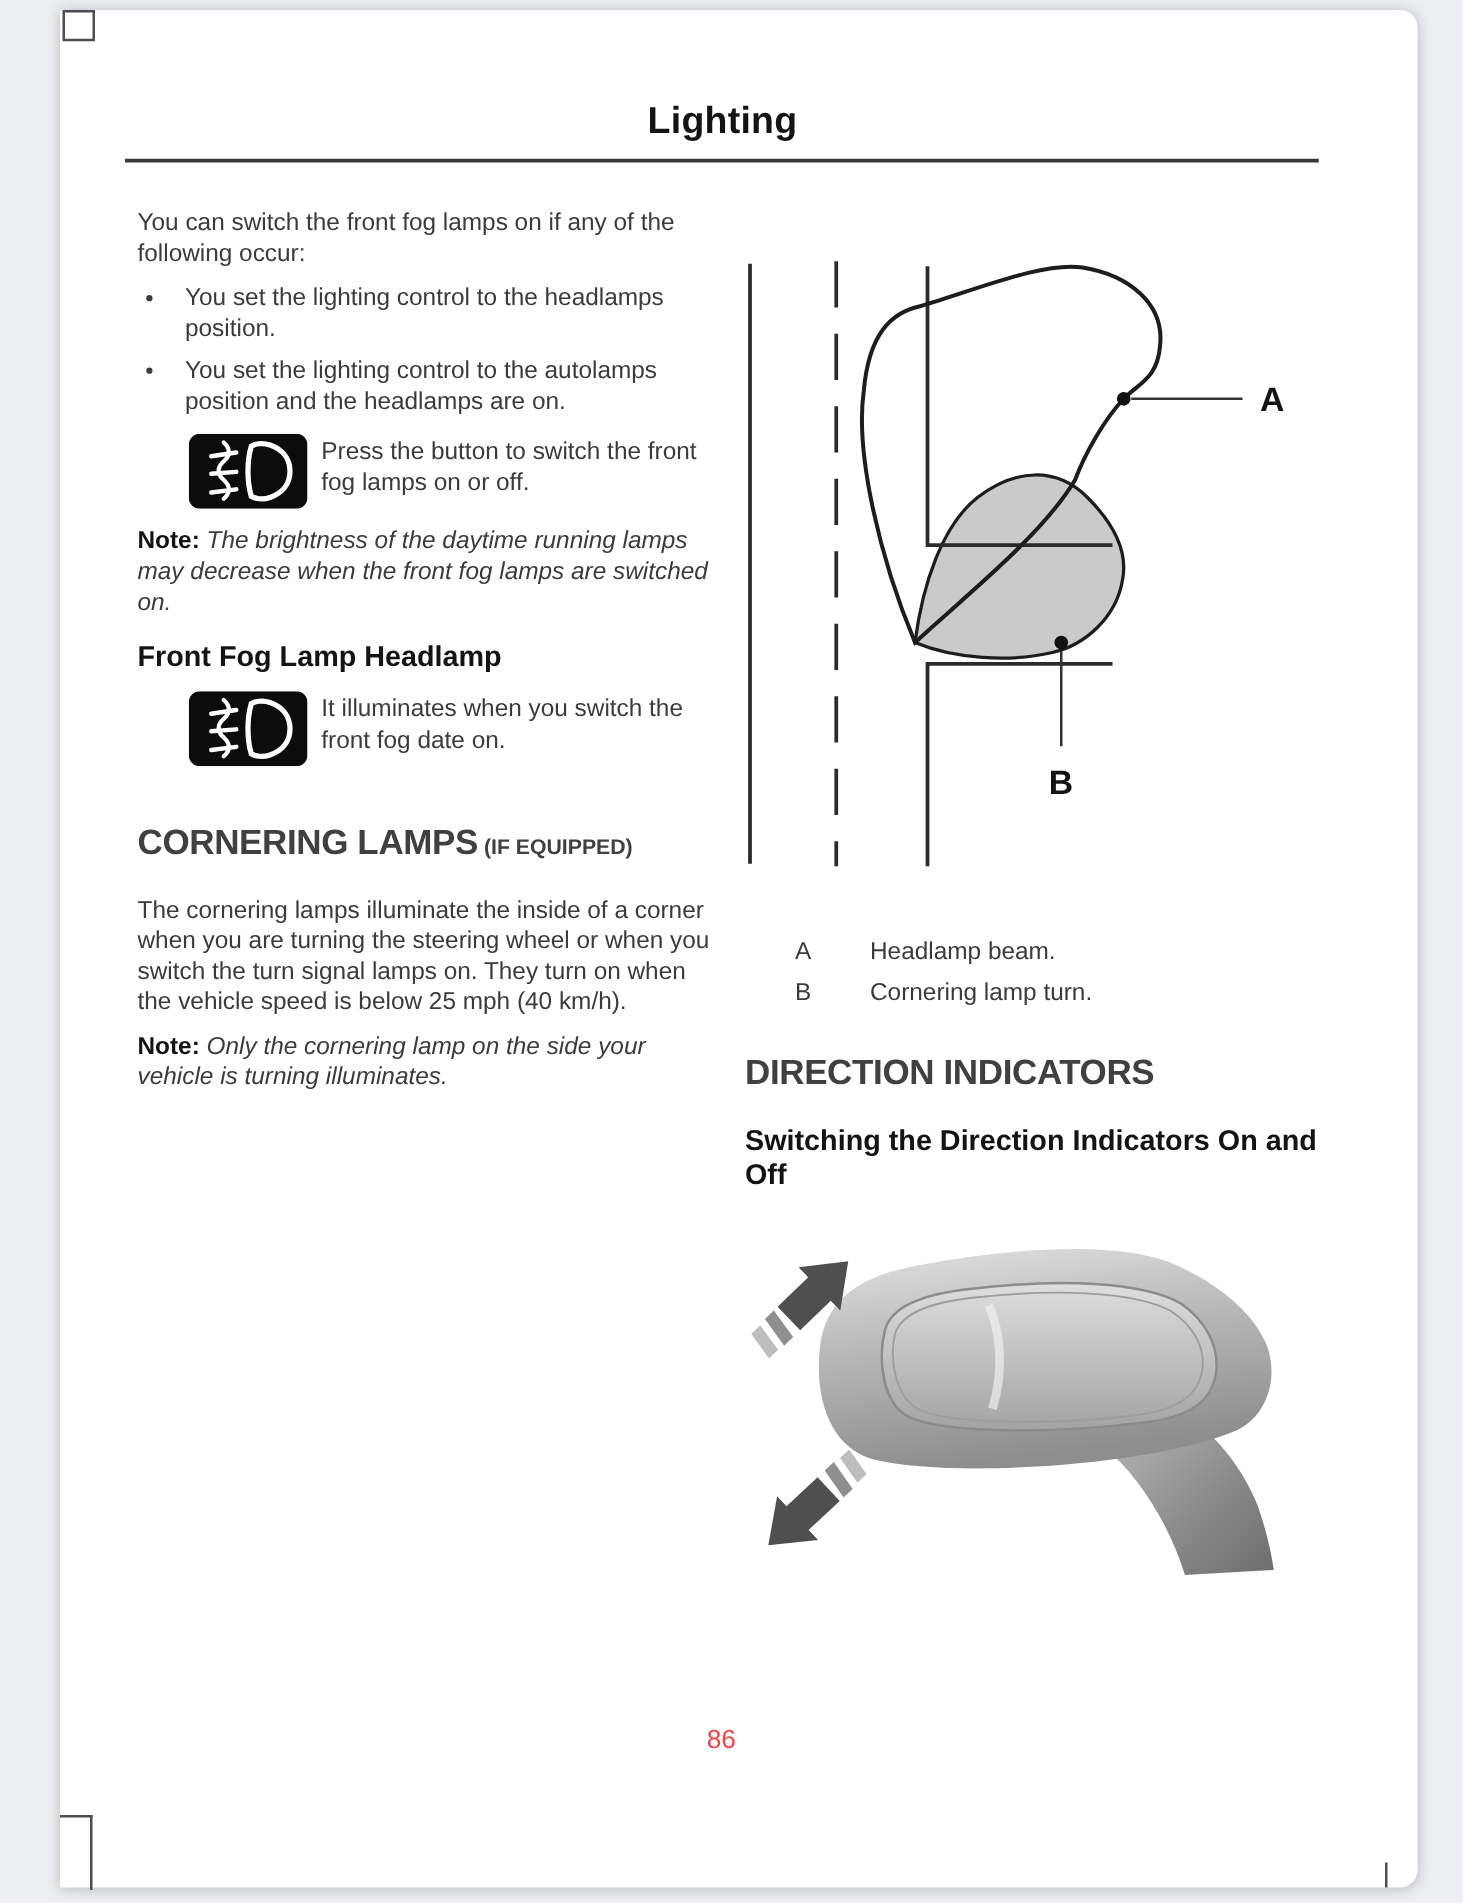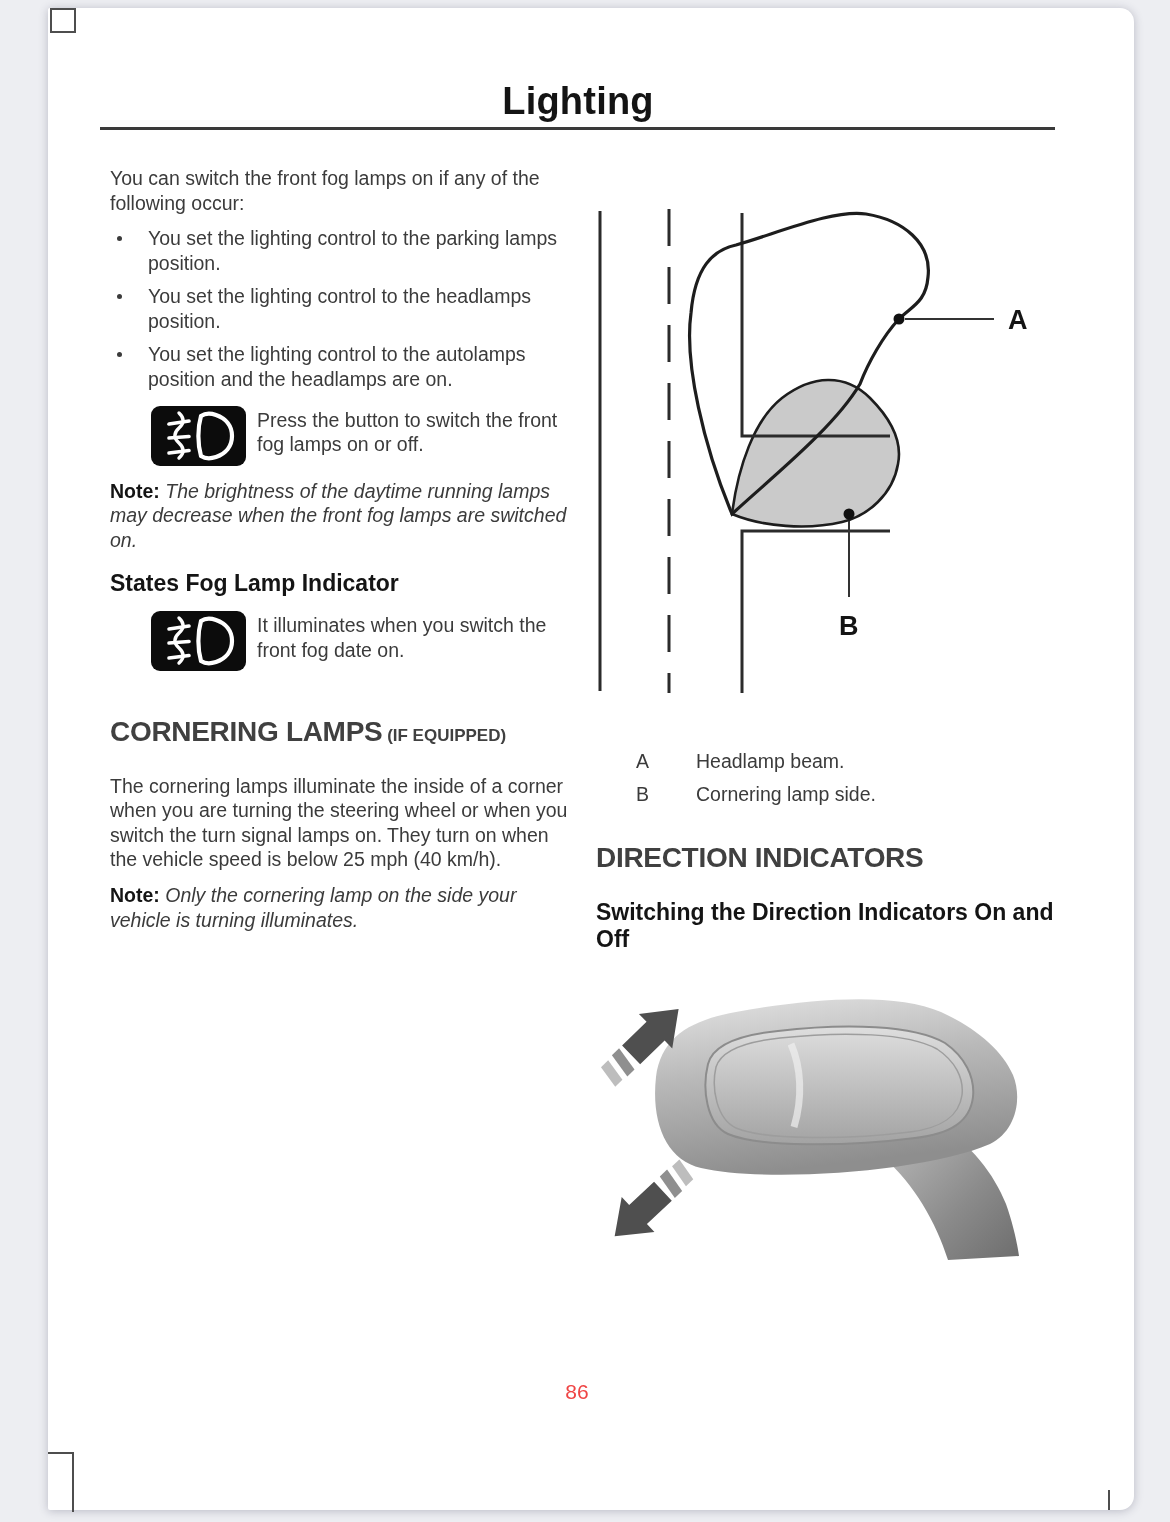--- a/index.html
+++ b/index.html
@@ -14,21 +14,21 @@
     background:#ffffff;border-radius:2px 14px 14px 2px;
     box-shadow:0 1px 10px rgba(50,50,80,.28);
   }
   
   .mark-tl{position:absolute;left:2px;top:0;width:22px;height:21px;border:2px solid #4e4e4e;background:#fff;}
   .mark-bl{position:absolute;left:0;top:1444px;width:24px;height:58px;border-top:2px solid #4e4e4e;border-right:2px solid #4e4e4e;}
   .mark-br{position:absolute;left:1060px;top:1482px;width:2px;height:20px;background:#4e4e4e;}
 
   .title{
     position:absolute;left:0;top:72px;width:1060px;text-align:center;
-    font-size:38px;font-weight:bold;color:#141414;letter-spacing:.2px;
+    font-size:30px;font-weight:bold;color:#141414;letter-spacing:.2px;
   }
   .title-rule{position:absolute;left:52px;top:119px;width:955px;height:2.5px;background:#3a3a3a;}
 
   .col-left{position:absolute;left:62px;top:158px;width:462px;color:#3b3b3b;font-size:19.5px;line-height:1.26;}
   .col-right{position:absolute;left:548px;top:197px;width:472px;color:#3b3b3b;font-size:19.5px;line-height:1.26;}
 
   .p{margin:0 0 11px 0;}
   ul.bullets{list-style:none;margin:2px 0 2px 0;padding:0;}
   ul.bullets li{position:relative;padding-left:38px;margin:0 0 9px 0;}
   .bullet-dot{position:absolute;left:7px;top:10px;width:5px;height:5px;border-radius:50%;background:#3b3b3b;}
@@ -66,24 +66,20 @@
   <div class="mark-br"></div>
 
   <div class="title">Lighting</div>
   <div class="title-rule"></div>
 
   <div class="col-left">
 
     <p class="p">You can switch the front fog lamps on if any of the following occur:</p>
 
     <ul class="bullets">
-      <li>
-        <span class="bullet-dot"></span>
-        <span>You set the lighting control to the parking lamps position.</span>
-      </li>
       <li>
         <span class="bullet-dot"></span>
         <span>You set the lighting control to the headlamps position.</span>
       </li>
       <li>
         <span class="bullet-dot"></span>
         <span>You set the lighting control to the autolamps position and the headlamps are on.</span>
       </li>
     </ul>
 
@@ -95,21 +91,21 @@
         <path d="M 18 18 L 38 15" stroke="#ffffff" stroke-width="3.6" stroke-linecap="round"></path>
         <path d="M 18 32 L 38 30.5" stroke="#ffffff" stroke-width="3.6" stroke-linecap="round"></path>
         <path d="M 18 47 L 38 44.5" stroke="#ffffff" stroke-width="3.6" stroke-linecap="round"></path>
         <path d="M 28 7 C 33.5 12 33.5 17 28 22 C 22.5 27 22.5 32 28 37 C 33.5 42 33.5 47 28 52" fill="none" stroke="#ffffff" stroke-width="3.4" stroke-linecap="round"></path>
       </svg>
       <div class="icon-text">Press the button to switch the front fog lamps on or off.</div>
     </div>
 
     <p class="note"><span class="nlabel">Note:</span> <span class="ntext">The brightness of the daytime running lamps may decrease when the front fog lamps are switched on.</span></p>
 
-    <h3 class="sub">States Fog Lamp Indicator</h3>
+    <h3 class="sub">Front Fog Lamp Headlamp</h3>
 
     <div class="icon-row">
       <svg width="95" height="60" viewBox="0 0 95 60">
         <rect x="0" y="0" width="95" height="60" rx="9" fill="#0c0c0c"></rect>
         <path d="M 50 10 C 53 8 59 7 65 9 C 75 12.5 81 20 81 30 C 81 40 75 47.5 65 51 C 59 53 53 52 50 50 C 46.5 38 46.5 22 50 10 Z" fill="none" stroke="#ffffff" stroke-width="4.2"></path>
         <path d="M 18 18 L 38 15" stroke="#ffffff" stroke-width="3.6" stroke-linecap="round"></path>
         <path d="M 18 32 L 38 30.5" stroke="#ffffff" stroke-width="3.6" stroke-linecap="round"></path>
         <path d="M 18 47 L 38 44.5" stroke="#ffffff" stroke-width="3.6" stroke-linecap="round"></path>
         <path d="M 28 7 C 33.5 12 33.5 17 28 22 C 22.5 27 22.5 32 28 37 C 33.5 42 33.5 47 28 52" fill="none" stroke="#ffffff" stroke-width="3.4" stroke-linecap="round"></path>
       </svg>
@@ -147,21 +143,21 @@
       <text x="243" y="430" font-size="27" font-weight="bold" fill="#141414">B</text>
     </svg>
 
     <div class="legend">
       <div class="legend-row">
         <span class="legend-key">A</span>
         <span class="legend-text">Headlamp beam.</span>
       </div>
       <div class="legend-row">
         <span class="legend-key">B</span>
-        <span class="legend-text">Cornering lamp side.</span>
+        <span class="legend-text">Cornering lamp turn.</span>
       </div>
     </div>
 
     <h2 class="big">DIRECTION INDICATORS</h2>
     <h3 class="sub">Switching the Direction Indicators On and Off</h3>
 
     <div class="mirror-wrap">
       <svg width="432" height="282" viewBox="0 0 432 282">
         <defs>
           <linearGradient id="gHouse" x1="0" y1="0" x2="0.25" y2="1">

